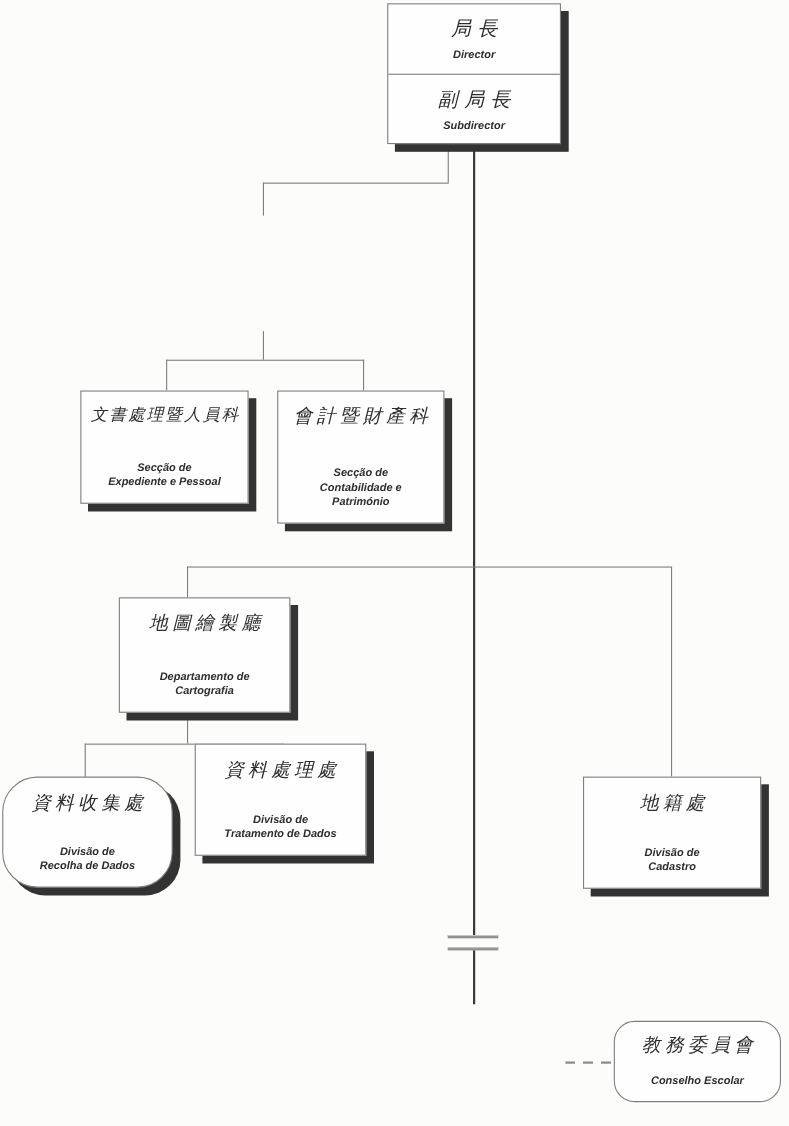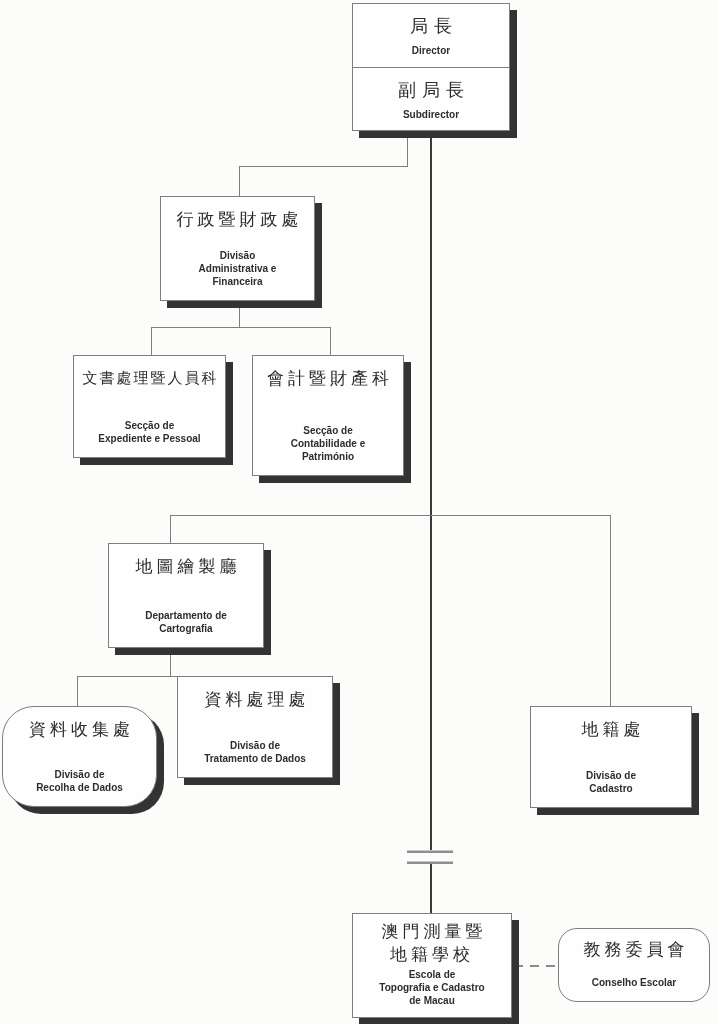--- a/index.html
+++ b/index.html
@@ -6,20 +6,21 @@
   body {
     background: #fcfcfa;
     font-family: "Liberation Sans", sans-serif;
   }
   #canvas {
     position: relative;
     width: 717px;
     height: 1024px;
     background: #fcfcfa;
     overflow: hidden;
+    font-style: italic;
   }
   
   .box {
     position: absolute;
     box-sizing: border-box;
     background: #fefefe;
     border: 1px solid #7e7e7e;
     box-shadow: 7px 7px 0 #333333;
     display: flex;
     flex-direction: column;
@@ -111,26 +112,20 @@
     <div class="half top">
       <div class="zh">局長</div>
       <div class="pt">Director</div>
     </div>
     <div class="half">
       <div class="zh">副局長</div>
       <div class="pt">Subdirector</div>
     </div>
   </div>
 
-  <div class="box" style="left:160px; top:196px; width:155px; height:105px;">
-    <div class="zh">行政暨財政處</div>
-    <div class="pt">Divisão
-Administrativa e
-Financeira</div>
-  </div>
 
   <div class="box" style="left:73px; top:355px; width:153px; height:103px;">
     <div class="zh zh-sm">文書處理暨人員科</div>
     <div class="pt">Secção de
 Expediente e Pessoal</div>
   </div>
 
   <div class="box" style="left:252px; top:355px; width:152px; height:121px;">
     <div class="zh">會計暨財產科</div>
     <div class="pt">Secção de
@@ -155,26 +150,19 @@
     <div class="pt">Divisão de
 Tratamento de Dados</div>
   </div>
 
   <div class="box" style="left:530px; top:706px; width:162px; height:102px;">
     <div class="zh">地籍處</div>
     <div class="pt">Divisão de
 Cadastro</div>
   </div>
 
-  <div class="box flow" style="left:352px; top:913px; width:160px; height:105px;">
-    <div class="zh" style="line-height:1.35;">澳門測量暨
-地籍學校</div>
-    <div class="pt">Escola de
-Topografia e Cadastro
-de Macau</div>
-  </div>
 
   <div class="box noshadow" style="left:558px; top:928px; width:152px; height:74px;">
     <div class="zh">教務委員會</div>
     <div class="pt">Conselho Escolar</div>
   </div>
 
 </div>
 
 </body></html>

